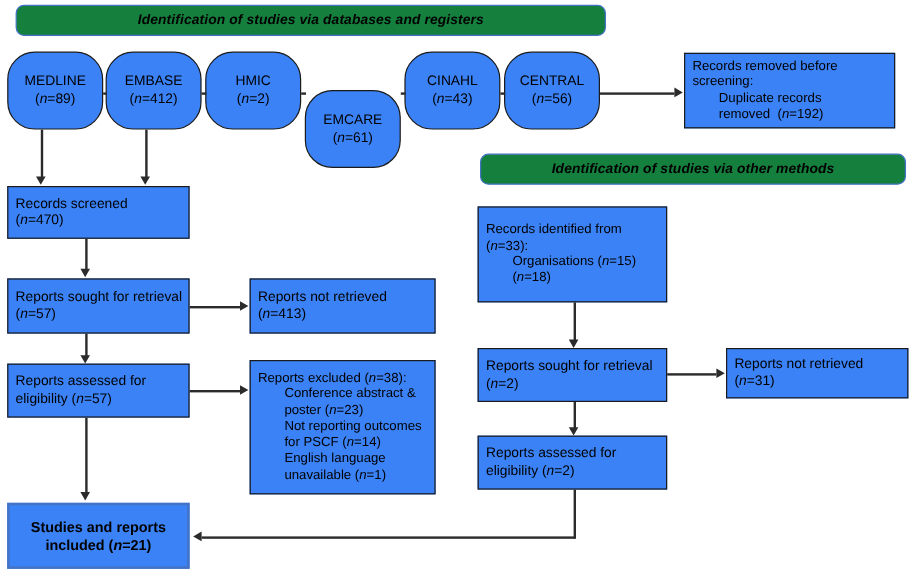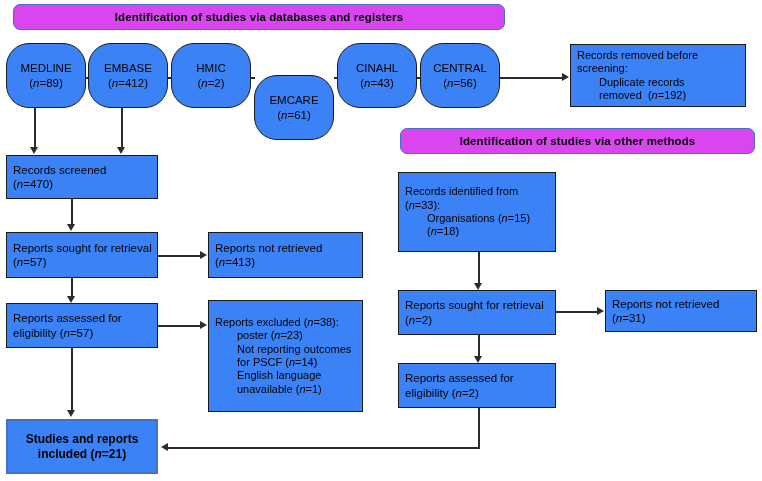--- a/index.html
+++ b/index.html
@@ -12,29 +12,30 @@
     position: relative;
     width: 762px;
     height: 481px;
     background: #ffffff;
     font-family: "Liberation Sans", sans-serif;
     overflow: hidden;
   }
   .banner {
     position: absolute;
     box-sizing: border-box;
-    background: #d946ef;
+    background: #15803d;
     border: 1px solid #4472c4;
     border-radius: 7px;
     display: flex;
     align-items: center;
     justify-content: center;
     font-weight: bold;
     color: #000000;
     letter-spacing: 0.1px;
+    font-style: italic;
   }
   .box {
     position: absolute;
     box-sizing: border-box;
     background: #3b82f6;
     border: 1.4px solid #1a1a1a;
     display: flex;
     flex-direction: column;
     justify-content: center;
     color: #000000;
@@ -167,20 +168,21 @@
   <div class="box left" style="left:6px; top:303px; width:152px; height:45px; font-size:11.5px;">
     <span class="ln">Reports assessed for</span>
     <span class="ln">eligibility (<em class="n">n</em>=57)</span>
   </div>
 
   <div class="seg hseg" style="left:158px; top:325px; width:42px;"></div>
   <div class="arrow arr-right" style="left:200px; top:321px;"></div>
 
   <div class="box left" style="left:208px; top:300px; width:155px; height:112px; font-size:11px;">
     <span class="ln">Reports excluded (<em class="n">n</em>=38):</span>
+    <span class="ln indent">Conference abstract &amp;</span>
     <span class="ln indent">poster (<em class="n">n</em>=23)</span>
     <span class="ln indent">Not reporting outcomes</span>
     <span class="ln indent">for PSCF (<em class="n">n</em>=14)</span>
     <span class="ln indent">English language</span>
     <span class="ln indent">unavailable (<em class="n">n</em>=1)</span>
   </div>
 
   <div class="seg vseg" style="left:71px; top:348px; width:1.6px; height:63px;"></div>
   <div class="arrow arr-down" style="left:67px; top:410px;"></div>
 

